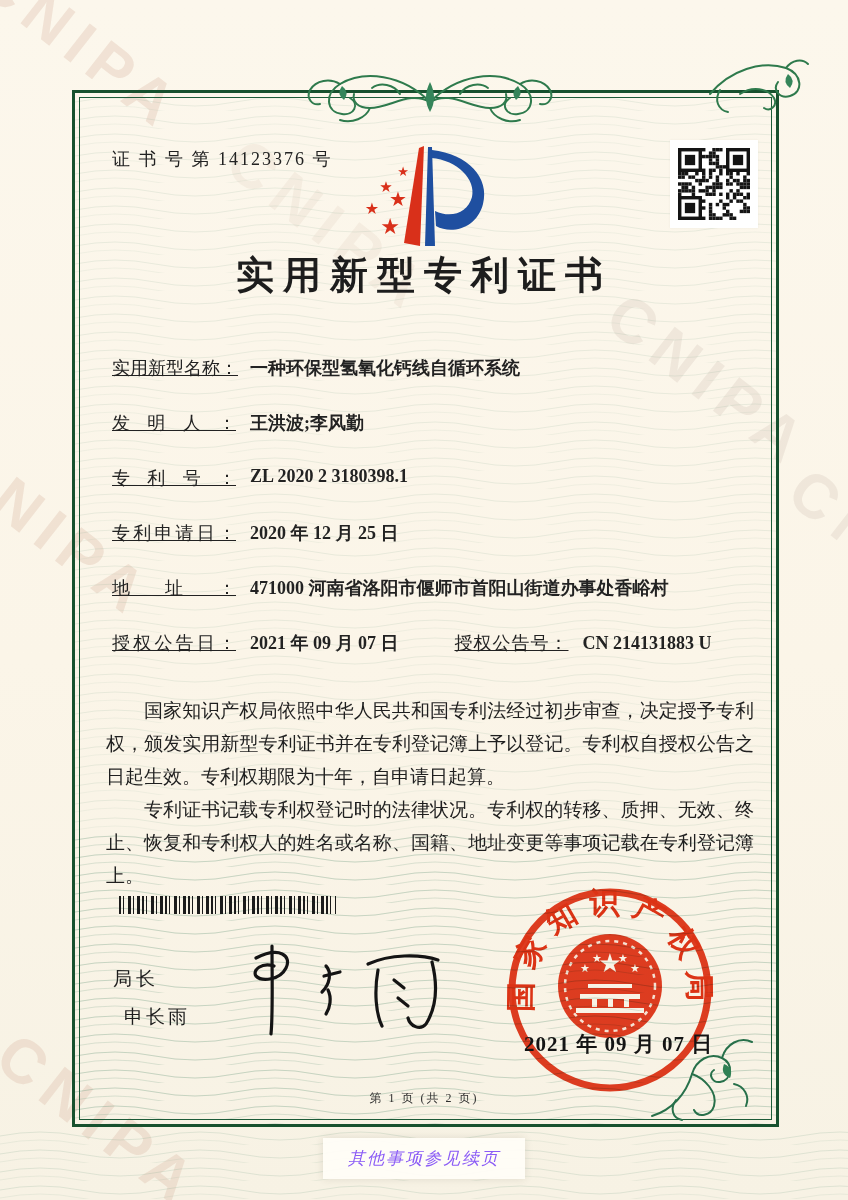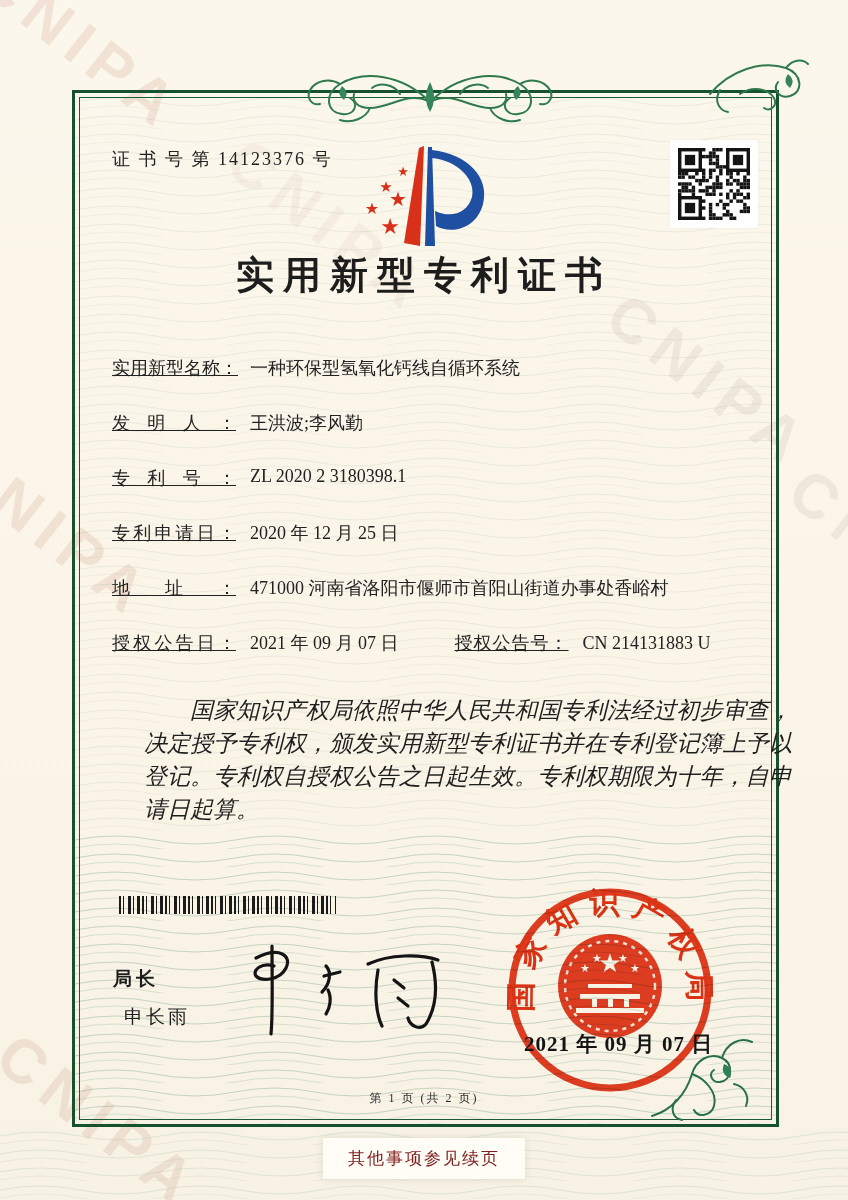--- a/index.html
+++ b/index.html
@@ -45,58 +45,57 @@
     position:absolute;left:0;top:250px;width:100%;text-align:center;
     font-size:38px;font-weight:bold;letter-spacing:9px;color:#1d1d1d;font-family:Liberation Mono, monospace;
   }
   
   .fields{position:absolute;left:112px;top:356px;width:648px;font-size:18px;}
   .row{margin-bottom:31px;white-space:nowrap;}
   .lbl{
     display:inline-block;width:124px;text-align:justify;text-align-last:justify;
     color:#222;vertical-align:top;text-decoration:underline;
   }
-  .val{margin-left:14px;color:#222;}
+  .val{margin-left:14px;color:#222;font-weight:bold;}
   .row-split .val1{display:inline-block;width:200px;margin-left:14px;}
   .lbl2{width:auto;text-align-last:auto;letter-spacing:1px;}
   
   .body-text{
     position:absolute;left:106px;top:694px;width:648px;
-    font-size:23px;font-style:italic;line-height:33px;text-align:justify;
+    font-size:19px;line-height:33px;text-align:justify;
     color:#1f1f1f;
-    margin-left:38px;
   }
   .body-text p{margin:0;text-indent:2em;}
   
   .barcode{
     position:absolute;left:119px;top:896px;width:217px;height:18px;
     background:
       repeating-linear-gradient(90deg,
         #1b1b1b 0 2px, rgba(0,0,0,0) 2px 4px,
         #1b1b1b 4px 5px, rgba(0,0,0,0) 5px 9px,
         #1b1b1b 9px 12px, rgba(0,0,0,0) 12px 14px,
         #1b1b1b 14px 15px, rgba(0,0,0,0) 15px 18px,
         #1b1b1b 18px 21px, rgba(0,0,0,0) 21px 23px);
   }
-  .signer-title{position:absolute;left:113px;top:966px;font-size:19px;letter-spacing:4px;color:#1c1c1c;font-weight:bold;}
+  .signer-title{position:absolute;left:113px;top:966px;font-size:19px;letter-spacing:4px;color:#1c1c1c;}
   .signer-name{position:absolute;left:124px;top:1004px;font-size:19px;letter-spacing:3px;color:#1c1c1c;}
   .sig{position:absolute;left:228px;top:932px;width:235px;height:110px;}
   .seal{position:absolute;left:504px;top:884px;width:212px;height:212px;mix-blend-mode:multiply;}
   .seal-date{
     position:absolute;left:524px;top:1030px;font-size:21px;font-weight:bold;
     letter-spacing:1px;color:#141414;white-space:nowrap;
   }
   .pageno{
     position:absolute;left:0;top:1090px;width:100%;text-align:center;
     font-size:12px;letter-spacing:2px;color:#2d2d2d;
   }
   .note{
     position:absolute;left:50%;top:1138px;transform:translateX(-50%);
     background:rgba(255,253,247,0.95);padding:9px 25px;
-    font-size:17px;letter-spacing:2px;color:#7f1d1d;
+    font-size:17px;font-style:italic;letter-spacing:2px;color:#8b5cf6;
     box-shadow:0 0 8px rgba(60,60,40,0.12);white-space:nowrap;
   }
 </style>
 </head>
 <body>
 
 <div class="page">
 
   <div class="wm" style="left:-38px;top:8px;">CNIPA</div>
   <div class="wm light" style="left:590px;top:345px;">CNIPA</div>
@@ -352,20 +351,21 @@
       <span class="lbl">地址：</span><span class="val">471000 河南省洛阳市偃师市首阳山街道办事处香峪村</span>
     </div>
     <div class="row row-split">
       <span class="lbl">授权公告日：</span><span class="val val1">2021 年 09 月 07 日</span>
       <span class="lbl lbl2">授权公告号：</span><span class="val">CN 214131883 U</span>
     </div>
   </div>
 
   <div class="body-text">
     <p>国家知识产权局依照中华人民共和国专利法经过初步审查，决定授予专利权，颁发实用新型专利证书并在专利登记簿上予以登记。专利权自授权公告之日起生效。专利权期限为十年，自申请日起算。</p>
+    <p>专利证书记载专利权登记时的法律状况。专利权的转移、质押、无效、终止、恢复和专利权人的姓名或名称、国籍、地址变更等事项记载在专利登记簿上。</p>
   </div>
 
   <div class="barcode"></div>
 
   <div class="signer-title">局长</div>
   <div class="signer-name">申长雨</div>
 
   <svg class="sig" viewBox="0 0 235 110">
     <g stroke="#141414" stroke-width="3.2" fill="none" stroke-linecap="round" stroke-linejoin="round">
       <path d="M44,14 C44,45 45,82 43,102"></path>

